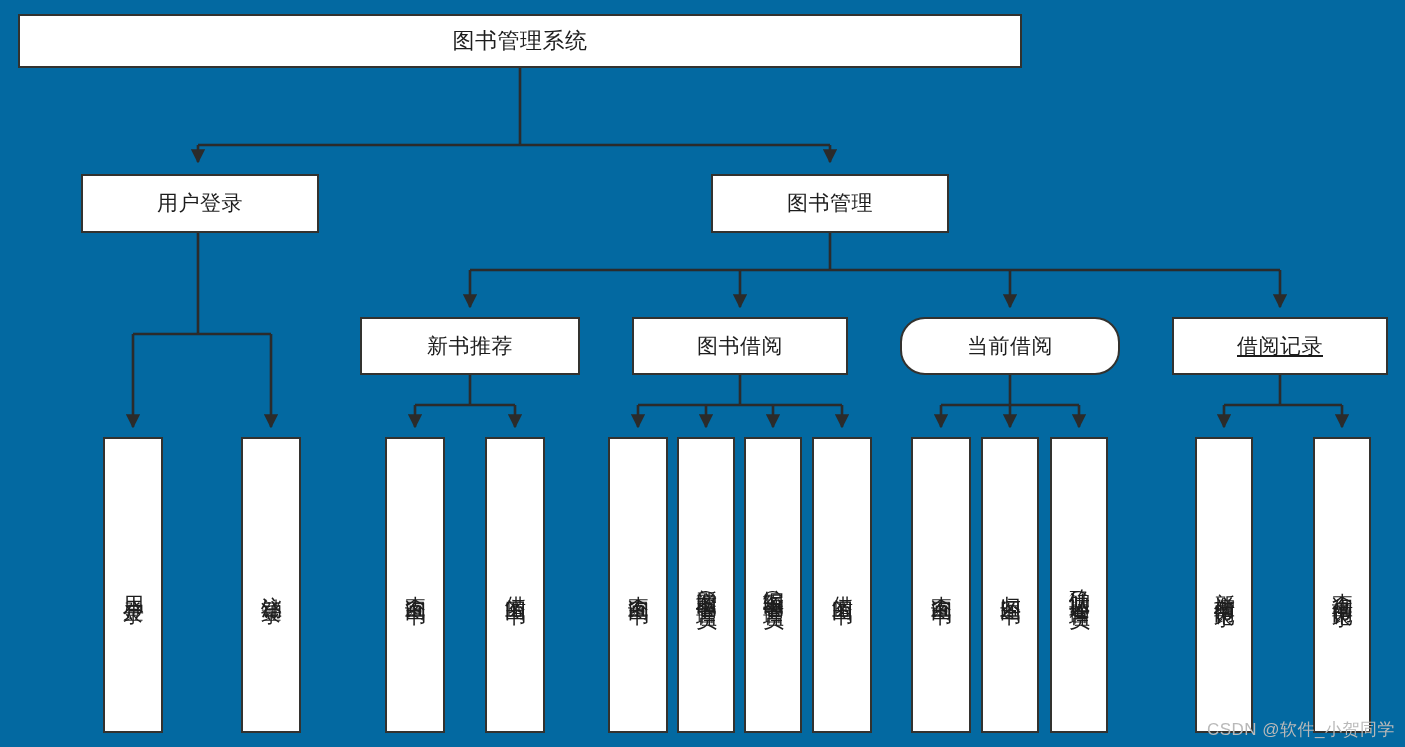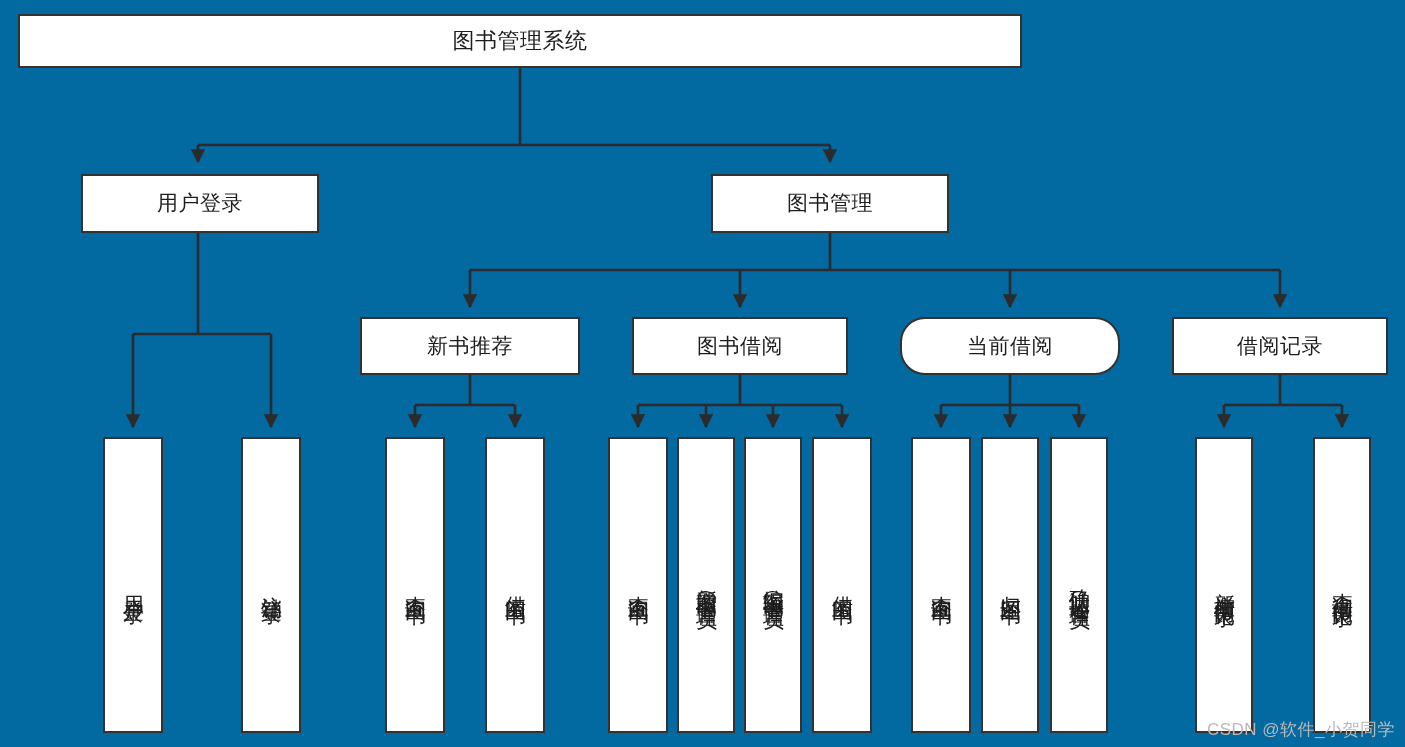--- a/index.html
+++ b/index.html
@@ -140,21 +140,21 @@
 
   <div class="node tier2" style="left:360px; top:317px; width:220px; height:58px;">
     <span class="label">新书推荐</span>
   </div>
   <div class="node tier2" style="left:632px; top:317px; width:216px; height:58px;align-items:center;">
     <span class="label">图书借阅</span>
   </div>
   <div class="node tier2" style="left:900px; top:317px; width:220px; height:58px;border-radius:25px;">
     <span class="label">当前借阅</span>
   </div>
-  <div class="node tier2" style="left:1172px; top:317px; width:216px; height:58px;">
+  <div class="node tier2" style="left:1172px; top:317px; width:216px; height:58px;text-decoration:underline;">
     <span class="label">借阅记录</span>
   </div>
 
   <div class="node leaf" style="left:103px; top:437px; width:60px; height:296px;">
     <span class="label">用户登录</span>
   </div>
   <div class="node leaf" style="left:241px; top:437px; width:60px; height:296px;">
     <span class="label">注销登录</span>
   </div>
 

